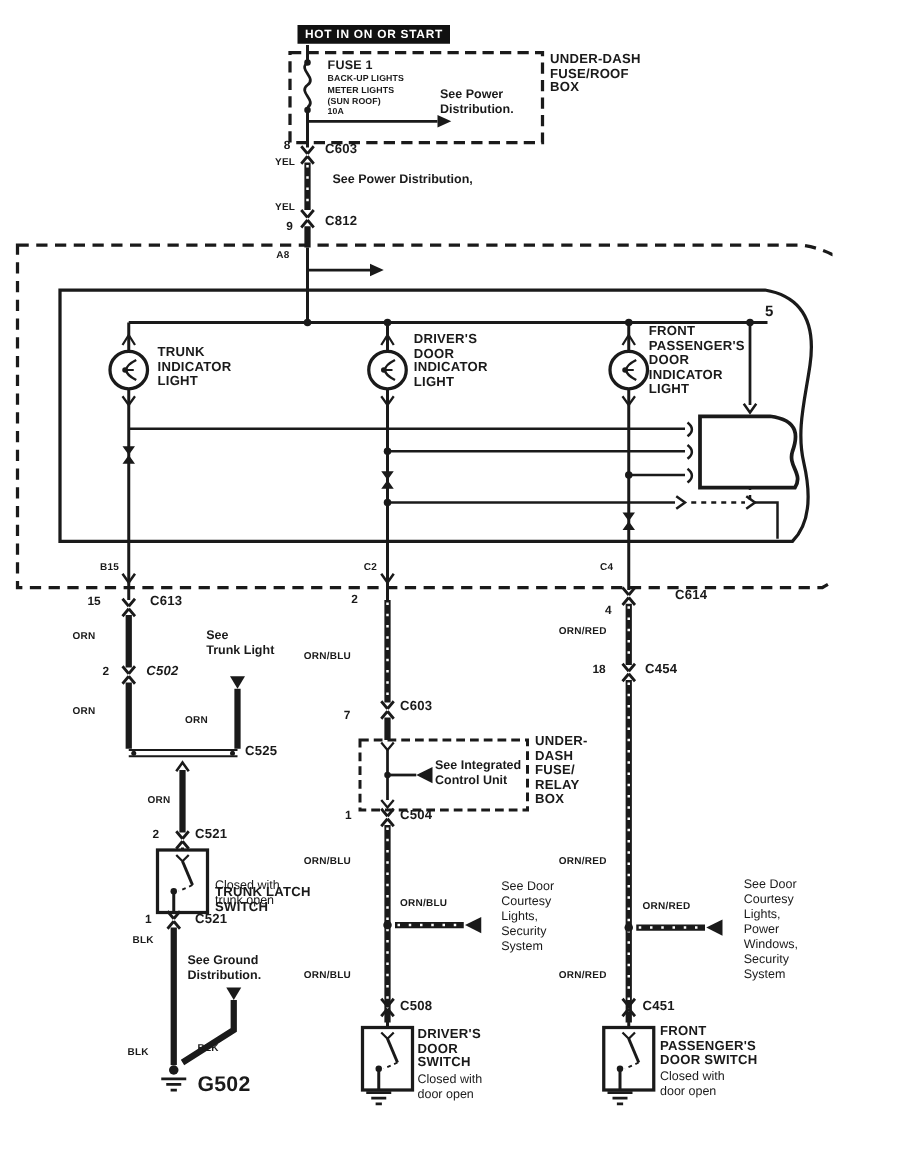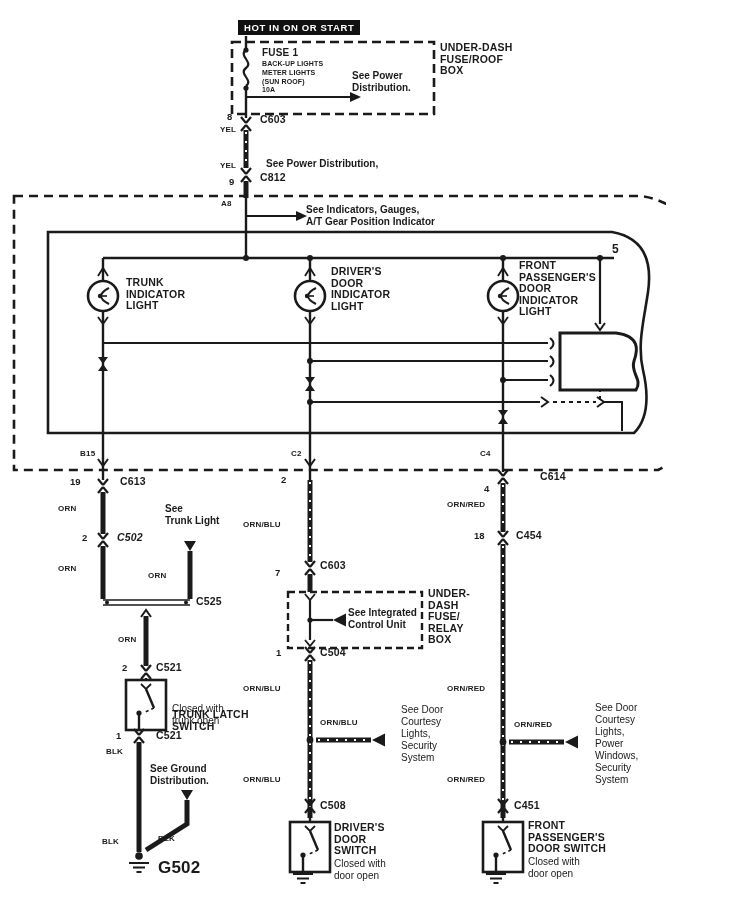--- a/index.html
+++ b/index.html
@@ -223,47 +223,45 @@
   <div class="lbl tiny" style="left:262px;top:60px;">BACK-UP LIGHTS
 METER LIGHTS
 (SUN ROOF)
 10A</div>
   <div class="lbl note" style="left:352px;top:54px;font-weight:bold;margin-top:16px;">See Power
 Distribution.</div>
 
   <div class="lbl p" style="left:227px;top:112px;">8</div>
   <div class="lbl w" style="left:220px;top:126px;">YEL</div>
   <div class="lbl c" style="left:260px;top:114px;">C603</div>
-  <div class="lbl note" style="left:266px;top:138px;font-weight:bold;margin-top:20px;">See Power Distribution,</div>
+  <div class="lbl note" style="left:266px;top:138px;font-weight:bold;">See Power Distribution,</div>
   <div class="lbl w" style="left:220px;top:162px;">YEL</div>
   <div class="lbl p" style="left:229px;top:177px;">9</div>
   <div class="lbl c" style="left:260px;top:172px;">C812</div>
   <div class="lbl w" style="left:221px;top:200px;">A8</div>
-  <div class="lbl note" style="left:306px;top:204px;font-weight:bold;">See Indicators, Gauges,
-A/T Gear Position Indicator</div>
 
   <div class="lbl comp" style="left:126px;top:277px;">TRUNK
 INDICATOR
 LIGHT</div>
   <div class="lbl comp" style="left:331px;top:266px;">DRIVER'S
 DOOR
 INDICATOR
 LIGHT</div>
   <div class="lbl comp" style="left:519px;top:260px;">FRONT
 PASSENGER'S
 DOOR
 INDICATOR
 LIGHT</div>
   <div class="lbl p" style="left:612px;top:243px;font-size:12px;">5</div>
 
   <div class="lbl w" style="left:80px;top:450px;">B15</div>
   <div class="lbl w" style="left:291px;top:450px;">C2</div>
   <div class="lbl w" style="left:480px;top:450px;">C4</div>
 
-  <div class="lbl p" style="left:70px;top:477px;">19</div>
+  <div class="lbl p" style="left:70px;top:477px;">15</div>
   <div class="lbl c" style="left:120px;top:476px;">C613</div>
   <div class="lbl w" style="left:58px;top:505px;">ORN</div>
   <div class="lbl note" style="left:165px;top:503px;font-weight:bold;">See
 Trunk Light</div>
   <div class="lbl p" style="left:82px;top:533px;">2</div>
   <div class="lbl c" style="left:117px;top:532px;font-style:italic;">C502</div>
   <div class="lbl w" style="left:58px;top:565px;">ORN</div>
   <div class="lbl w" style="left:148px;top:572px;">ORN</div>
   <div class="lbl c" style="left:196px;top:596px;">C525</div>
   <div class="lbl w" style="left:118px;top:636px;">ORN</div>

